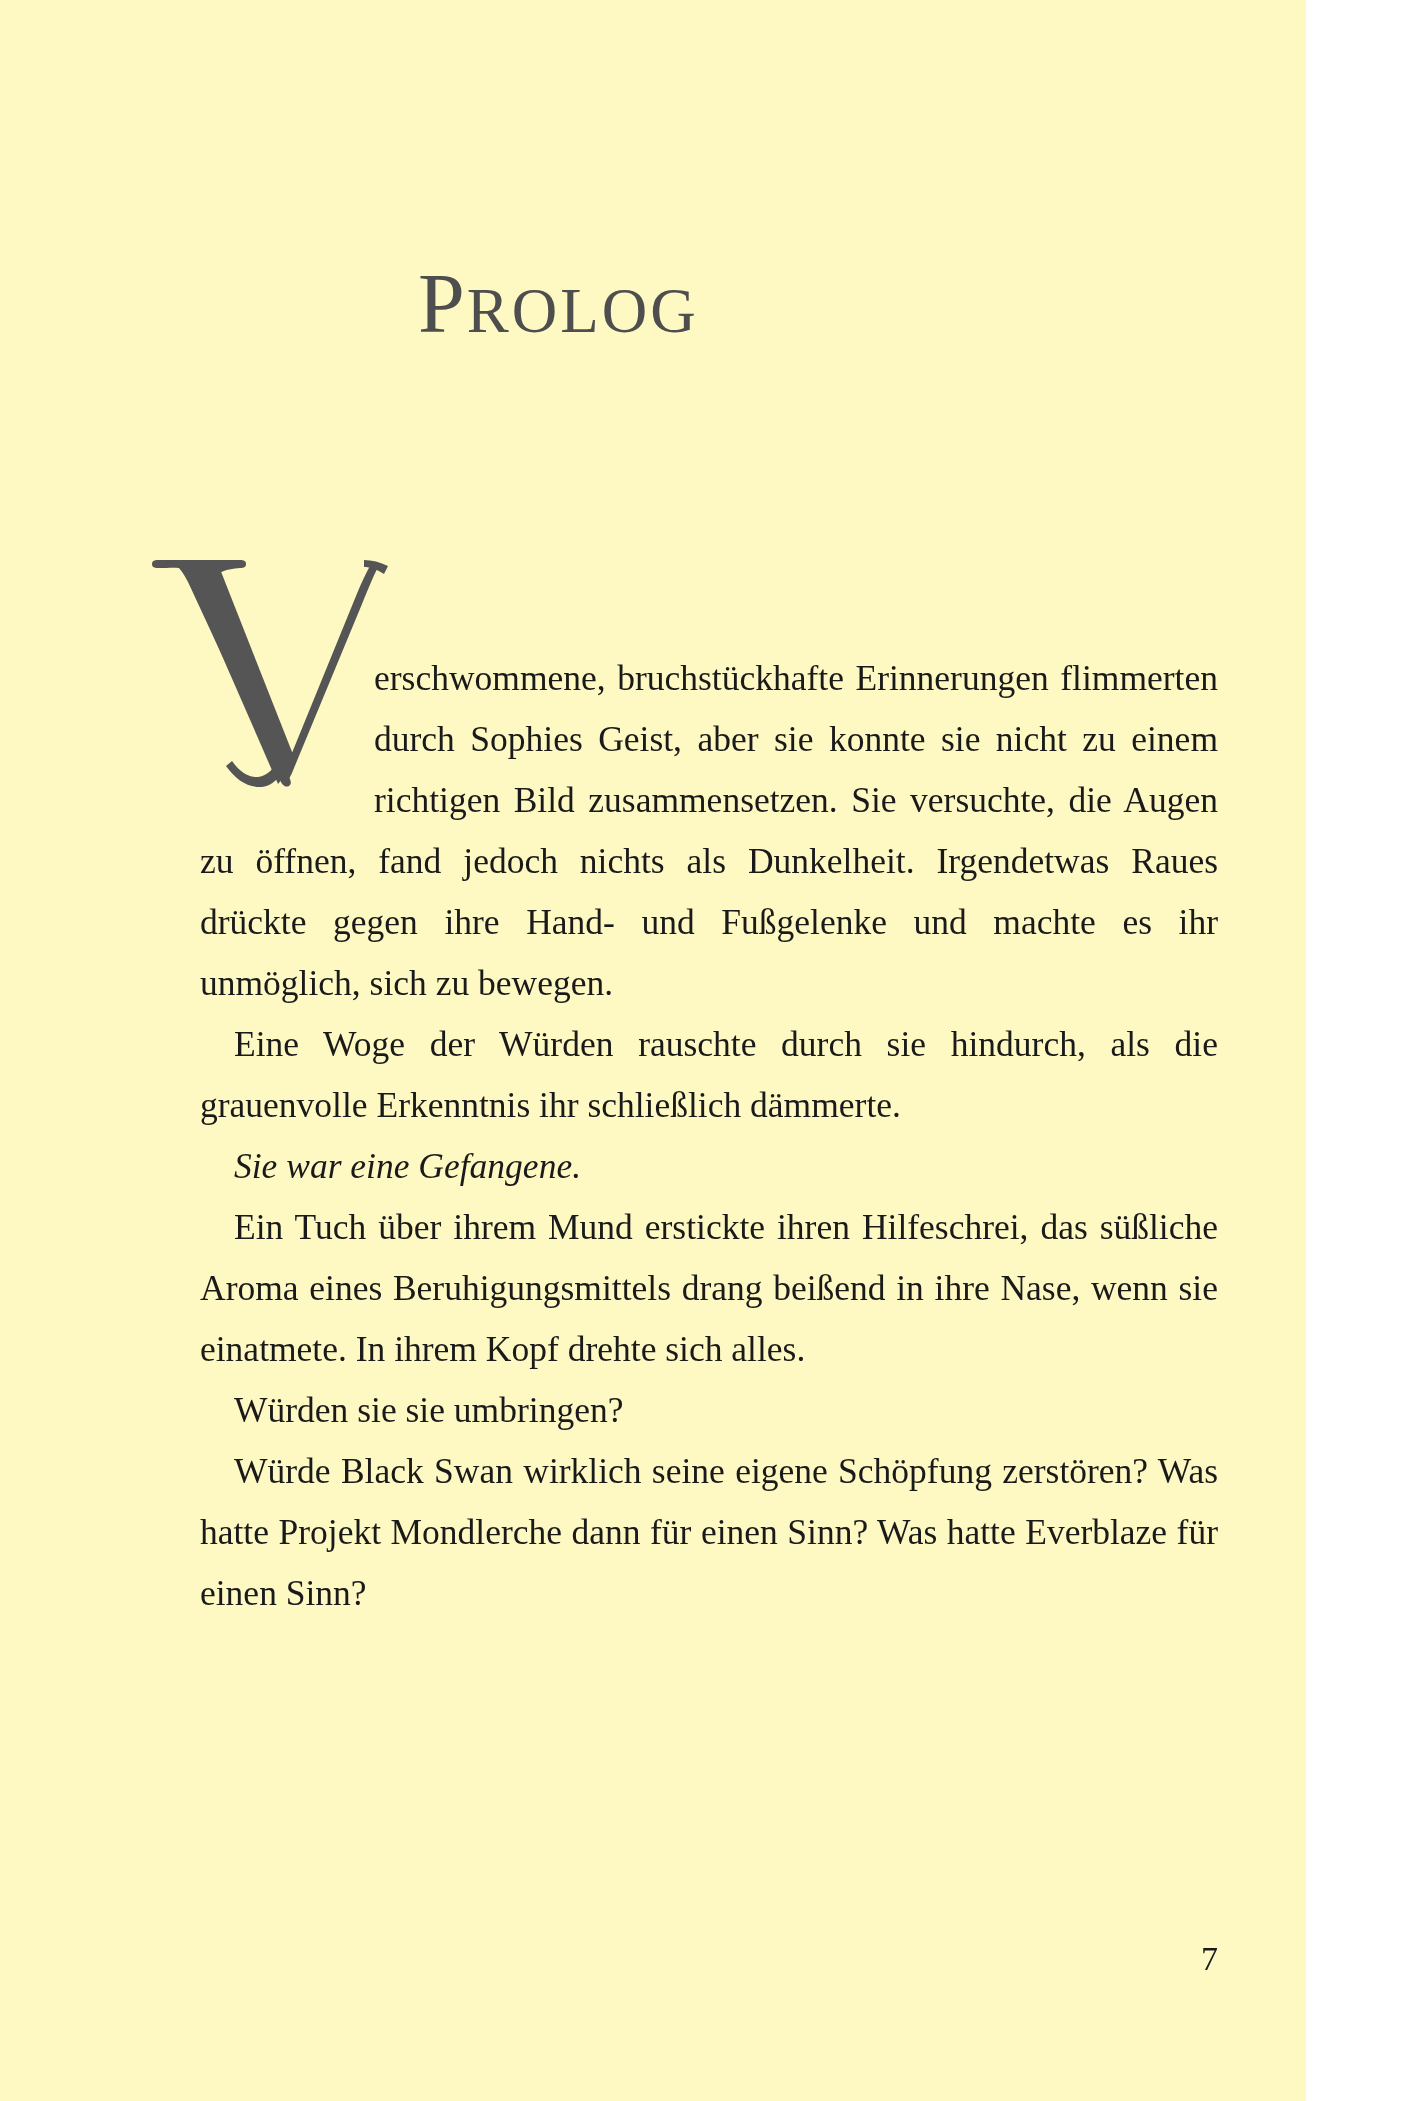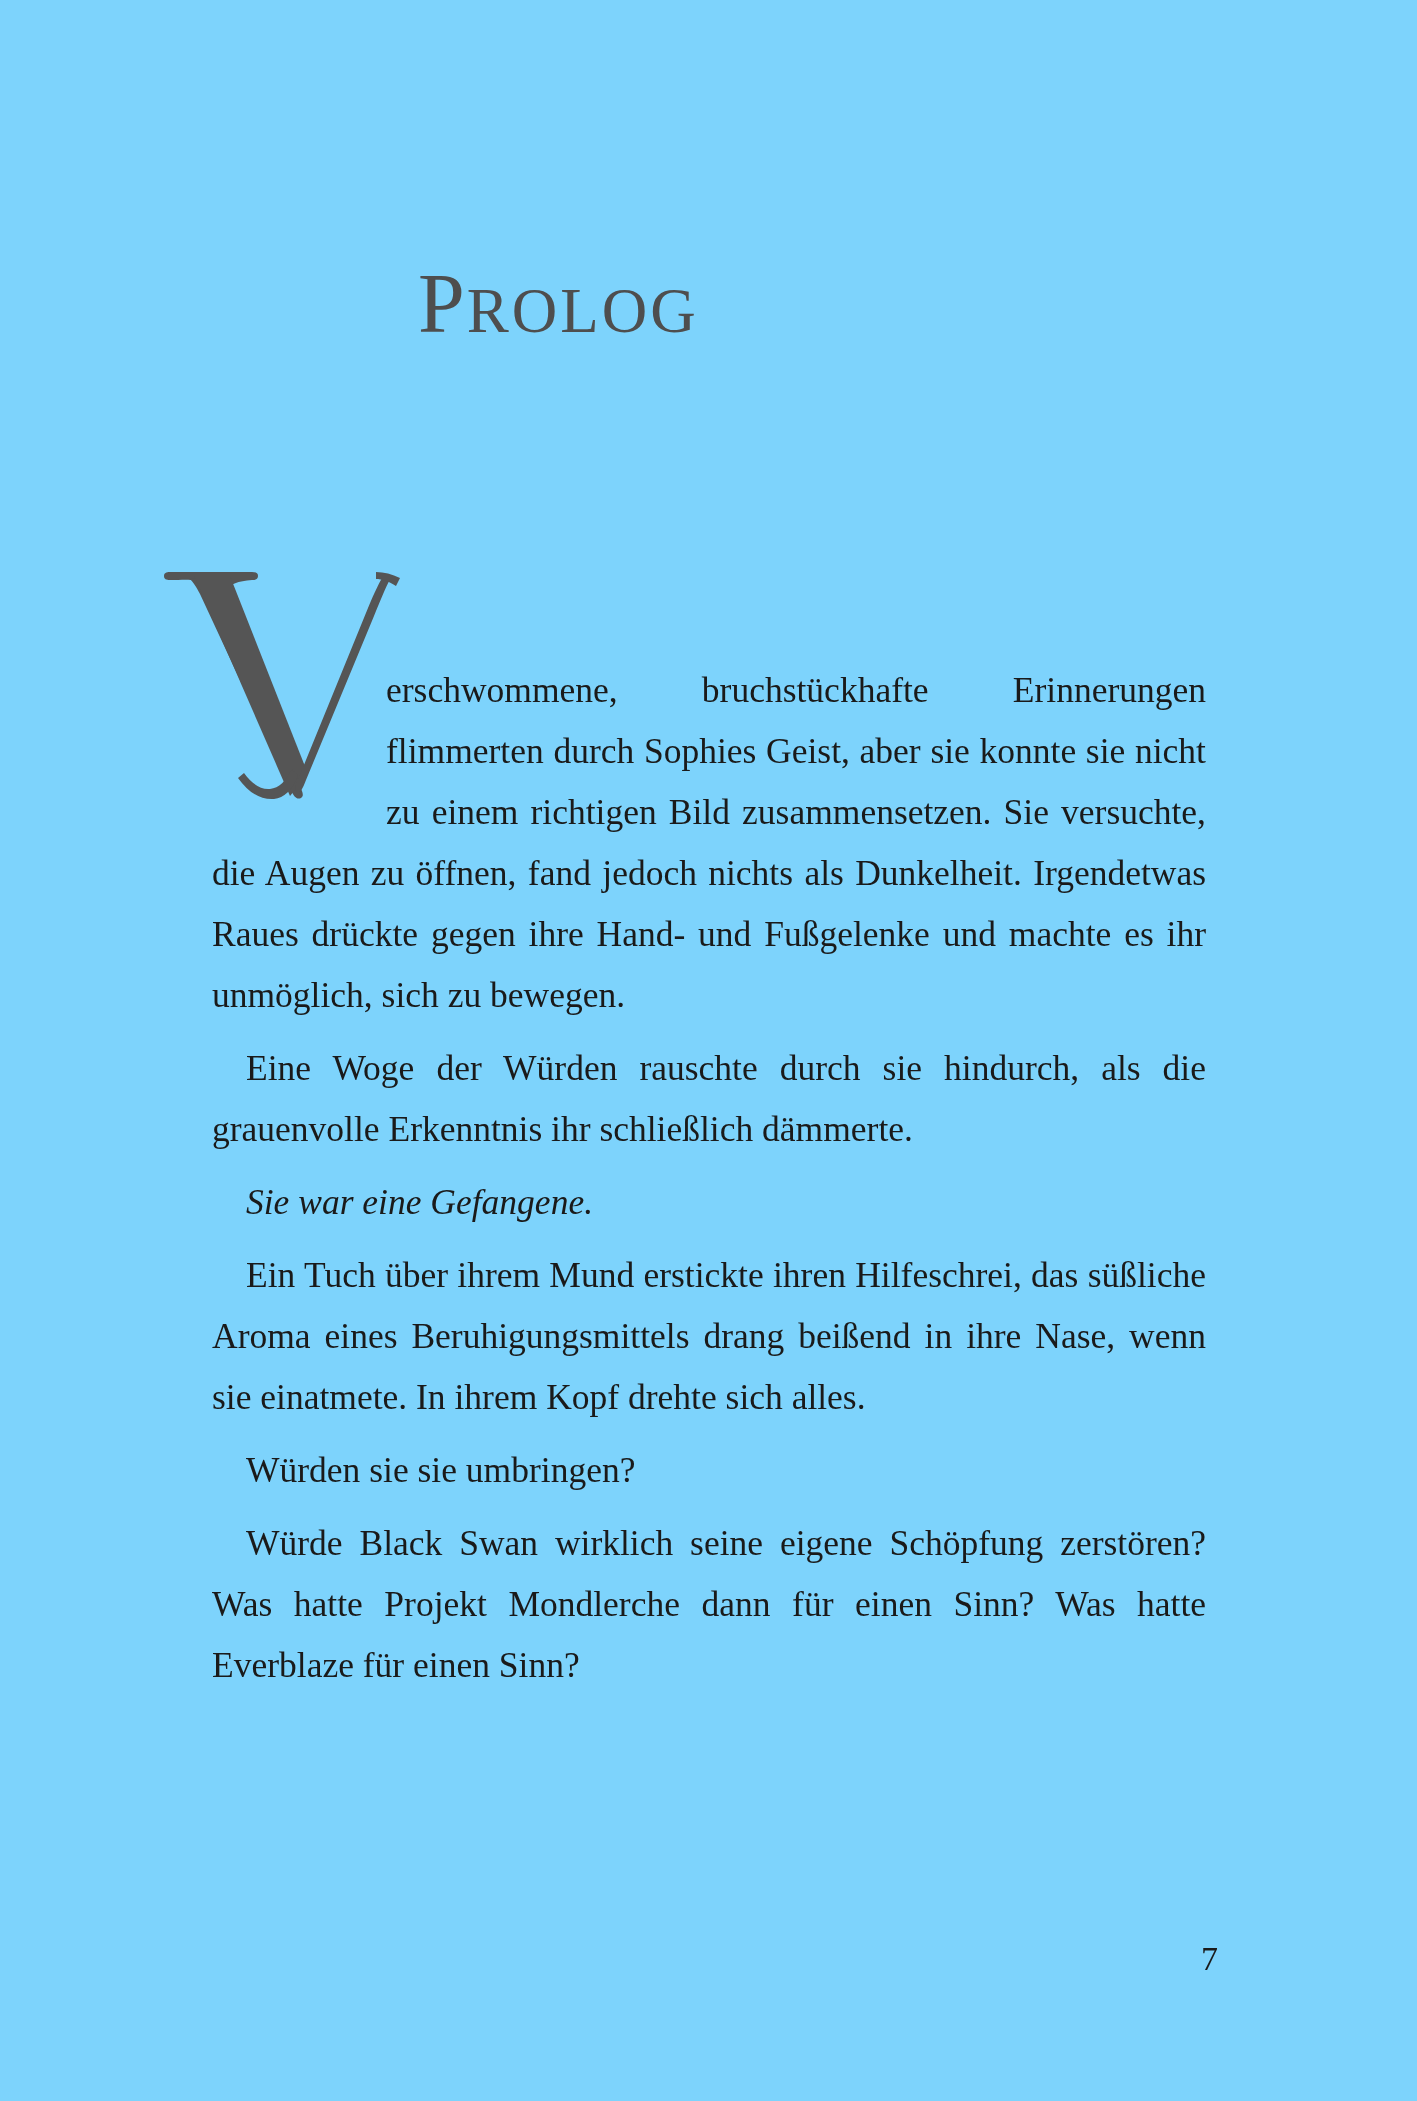--- a/index.html
+++ b/index.html
@@ -4,23 +4,23 @@
 <title>Prolog</title>
 <style>
   html, body {
     margin: 0;
     padding: 0;
     background: #ffffff;
   }
 
   .page {
     position: relative;
-    width: 1417px;
+    width: 1306px;
     height: 2101px;
-    background: #7dd3fc;
+    background: #fef9c3;
     overflow: hidden;
     font-family: "Liberation Serif", "DejaVu Serif", serif;
     color: #1a1a1a;
   }
 
   
   .chapter-title {
     position: absolute;
     left: 418px;
     top: 206px;
@@ -50,21 +50,21 @@
     width: 1018px;
     font-size: 35.5px;
     line-height: 61px;
     text-align: justify;
     text-justify: inter-word;
     hyphens: manual;
     color: #1a1a1a;
   }
 
   .textblock p {
-    margin: 12px;
+    margin: 0;
     text-indent: 0;
   }
   .textblock p.indent {
     text-indent: 34px;
   }
   .textblock p.italic {
     font-style: italic;
     text-indent: 34px;
   }
 

